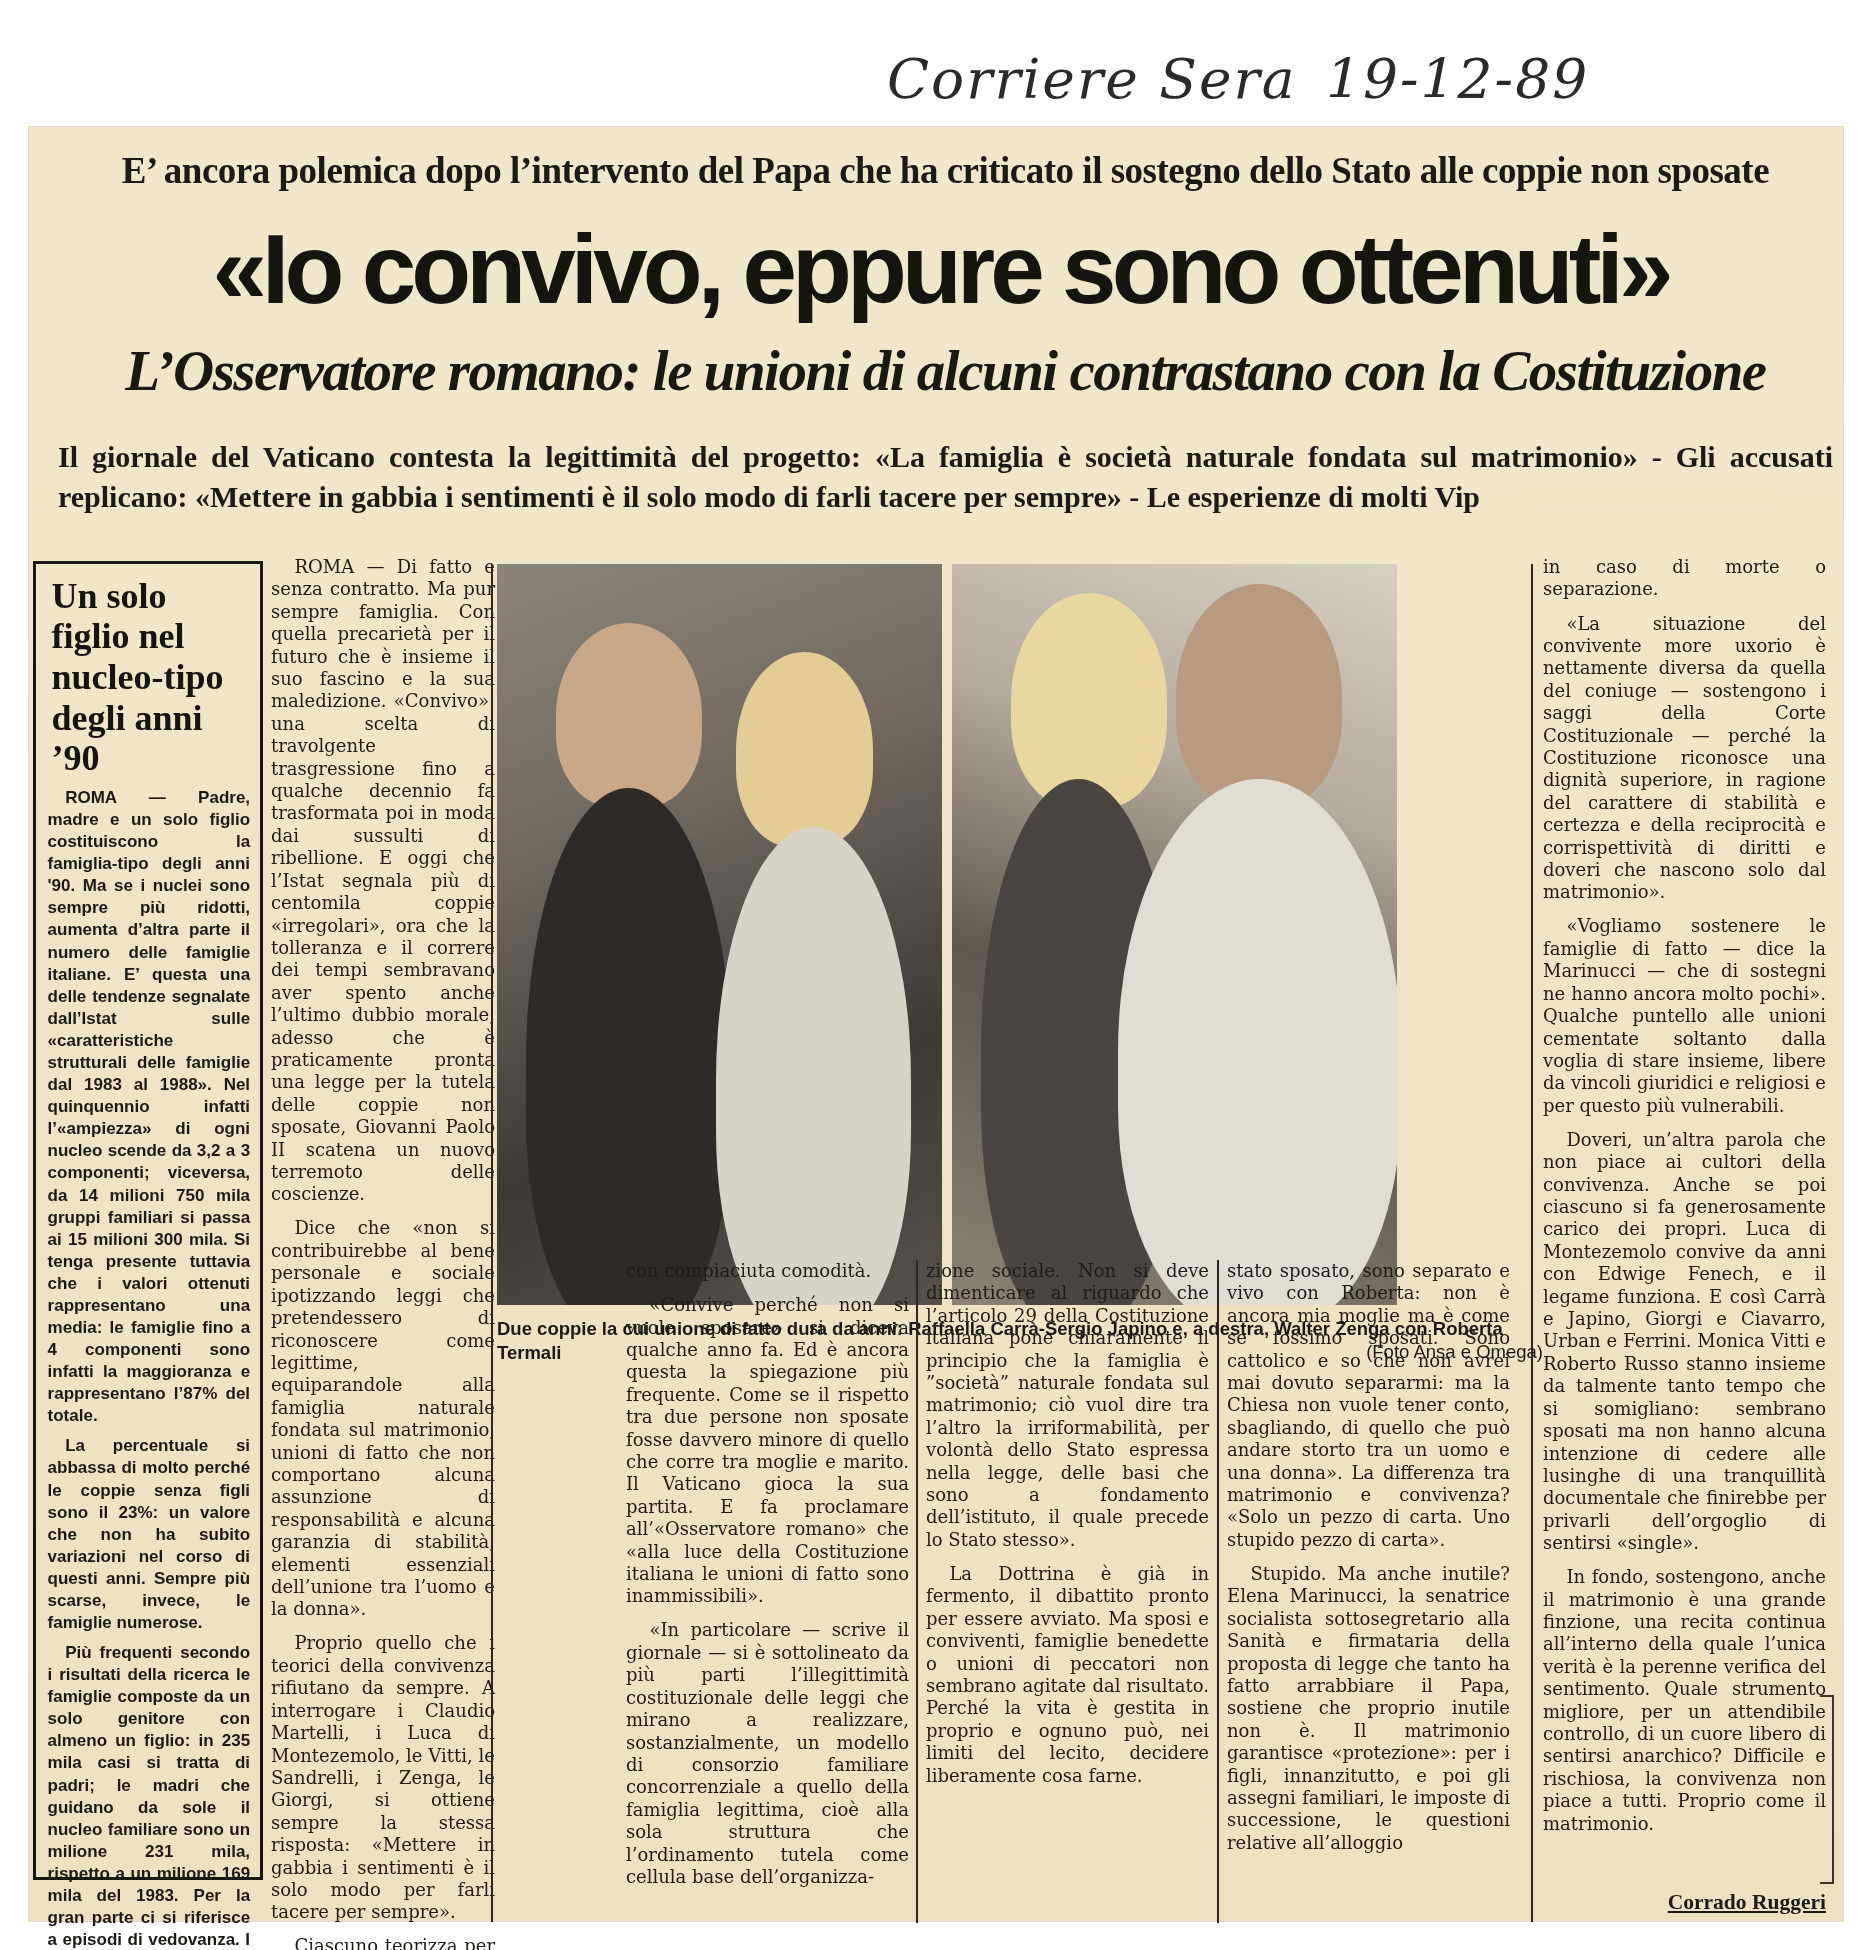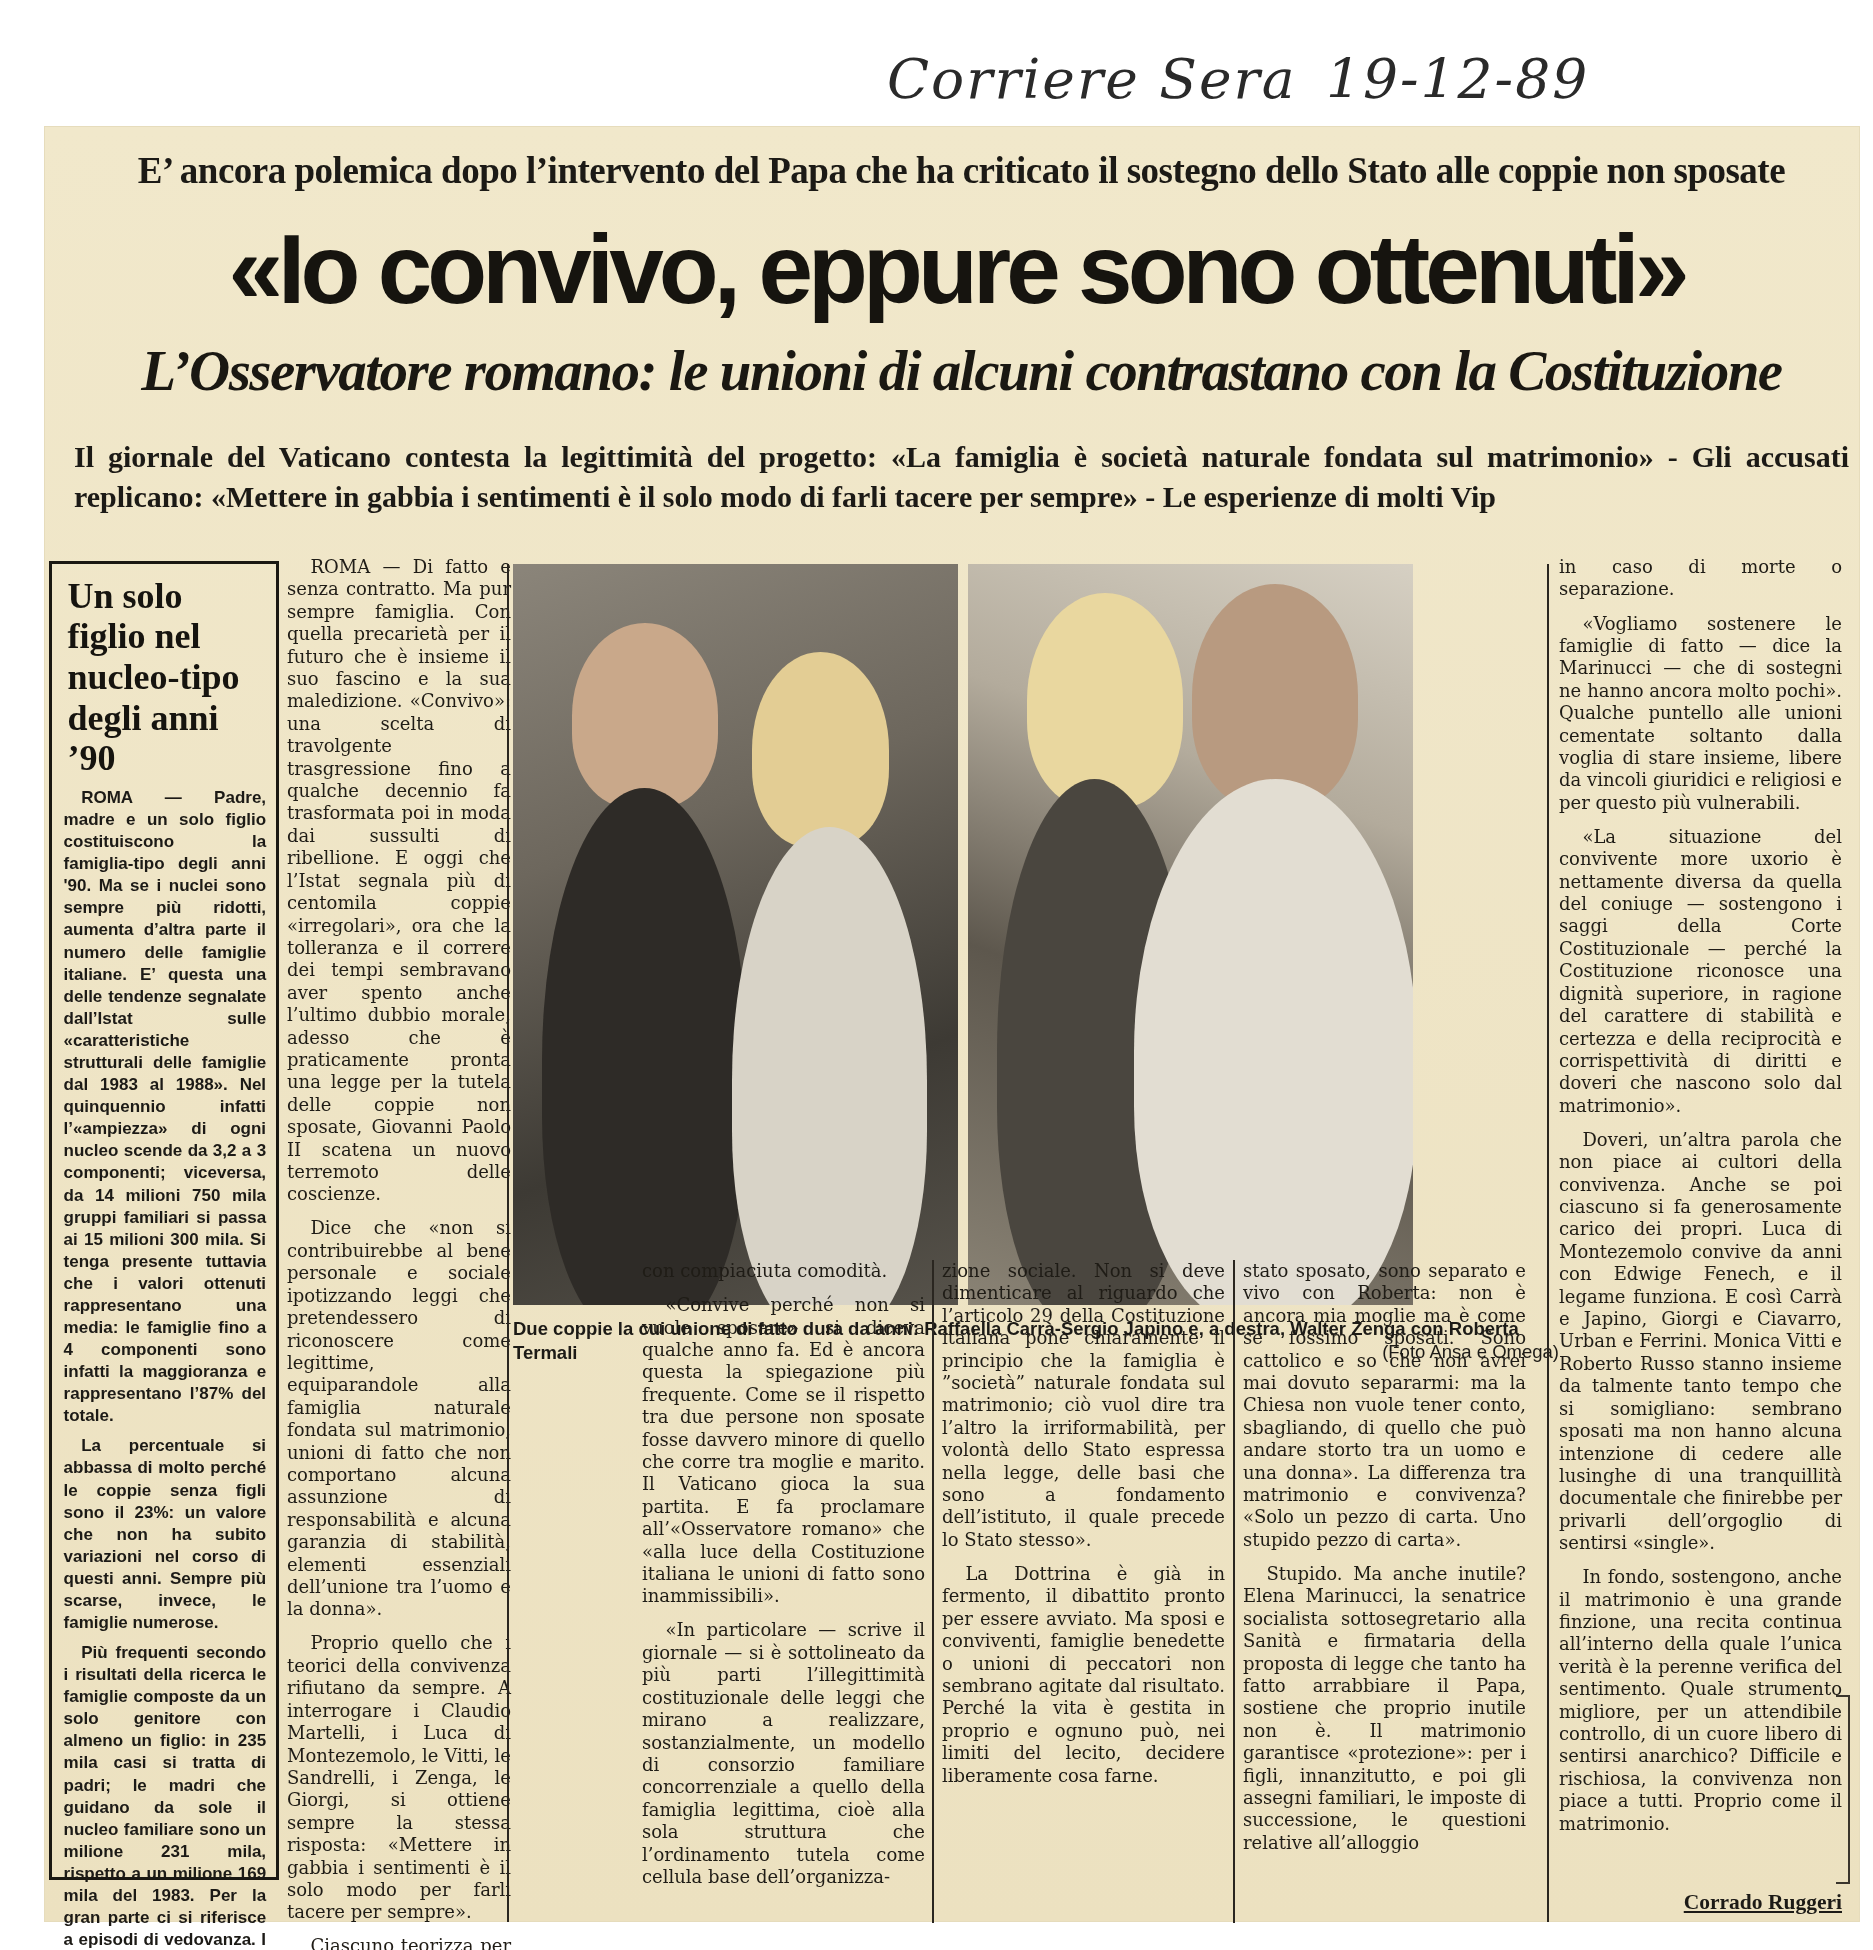--- a/index.html
+++ b/index.html
@@ -7,21 +7,21 @@
 
   .handwriting {
     position: absolute; top: 47px;
     font-family: "DejaVu Serif", serif; font-style: italic;
     font-size: 55px; color: #2a2a2a; letter-spacing: 2px;
   }
   .hw-source { left: 887px; }
   .hw-date { left: 1326px; }
 
   .clipping {
-    position: absolute; left: 45px; top: 127px; width: 1814px; height: 1794px;
+    position: absolute; left: 29px; top: 127px; width: 1814px; height: 1794px;
     background: #efe5c6;
     background-image: linear-gradient(180deg, #f1e8cb 0%, #ece1c0 100%);
     box-shadow: 0 0 0 1px #e6dcbc;
   }
 
   .kicker {
     position: absolute; left: 39px; top: 21.5px; width: 1755px;
     font-family: "Liberation Serif", serif; font-weight: bold;
     font-size: 37px; color: #1c1a16; text-align: center; letter-spacing: -0.5px;
   }
@@ -166,22 +166,22 @@
   <div class="rule" style="left:1188px; top:1133px; height:663px;"></div>
 
   <div class="col col4">
     <p class="cont">stato sposato, sono separato e vivo con Roberta: non è ancora mia moglie ma è come se fossimo sposati. Sono cattolico e so che non avrei mai dovuto separarmi: ma la Chiesa non vuole tener conto, sbagliando, di quello che può andare storto tra un uomo e una donna». La differenza tra matrimonio e convivenza? «Solo un pezzo di carta. Uno stupido pezzo di carta».</p>
     <p>Stupido. Ma anche inutile? Elena Marinucci, la senatrice socialista sottosegretario alla Sanità e firmataria della proposta di legge che tanto ha fatto arrabbiare il Papa, sostiene che proprio inutile non è. Il matrimonio garantisce «protezione»: per i figli, innanzitutto, e poi gli assegni familiari, le imposte di successione, le questioni relative all’alloggio</p>
   </div>
   <div class="rule" style="left:1502px; top:437px; height:1358px;"></div>
 
   <div class="col col5">
     <p class="cont">in caso di morte o separazione.</p>
+    <p>«La situazione del convivente more uxorio è nettamente diversa da quella del coniuge — sostengono i saggi della Corte Costituzionale — perché la Costituzione riconosce una dignità superiore, in ragione del carattere di stabilità e certezza e della reciprocità e corrispettività di diritti e doveri che nascono solo dal matrimonio».</p>
     <p>«Vogliamo sostenere le famiglie di fatto — dice la Marinucci — che di sostegni ne hanno ancora molto pochi». Qualche puntello alle unioni cementate soltanto dalla voglia di stare insieme, libere da vincoli giuridici e religiosi e per questo più vulnerabili.</p>
-    <p>«La situazione del convivente more uxorio è nettamente diversa da quella del coniuge — sostengono i saggi della Corte Costituzionale — perché la Costituzione riconosce una dignità superiore, in ragione del carattere di stabilità e certezza e della reciprocità e corrispettività di diritti e doveri che nascono solo dal matrimonio».</p>
     <p>Doveri, un’altra parola che non piace ai cultori della convivenza. Anche se poi ciascuno si fa generosamente carico dei propri. Luca di Montezemolo convive da anni con Edwige Fenech, e il legame funziona. E così Carrà e Japino, Giorgi e Ciavarro, Urban e Ferrini. Monica Vitti e Roberto Russo stanno insieme da talmente tanto tempo che si somigliano: sembrano sposati ma non hanno alcuna intenzione di cedere alle lusinghe di una tranquillità documentale che finirebbe per privarli dell’orgoglio di sentirsi «single».</p>
     <p>In fondo, sostengono, anche il matrimonio è una grande finzione, una recita continua all’interno della quale l’unica verità è la perenne verifica del sentimento. Quale strumento migliore, per un attendibile controllo, di un cuore libero di sentirsi anarchico? Difficile e rischiosa, la convivenza non piace a tutti. Proprio come il matrimonio.</p>
   </div>
 
   <div class="bracket"></div>
   <div class="byline">Corrado Ruggeri</div>
 </div>
 
 
 </body></html>

